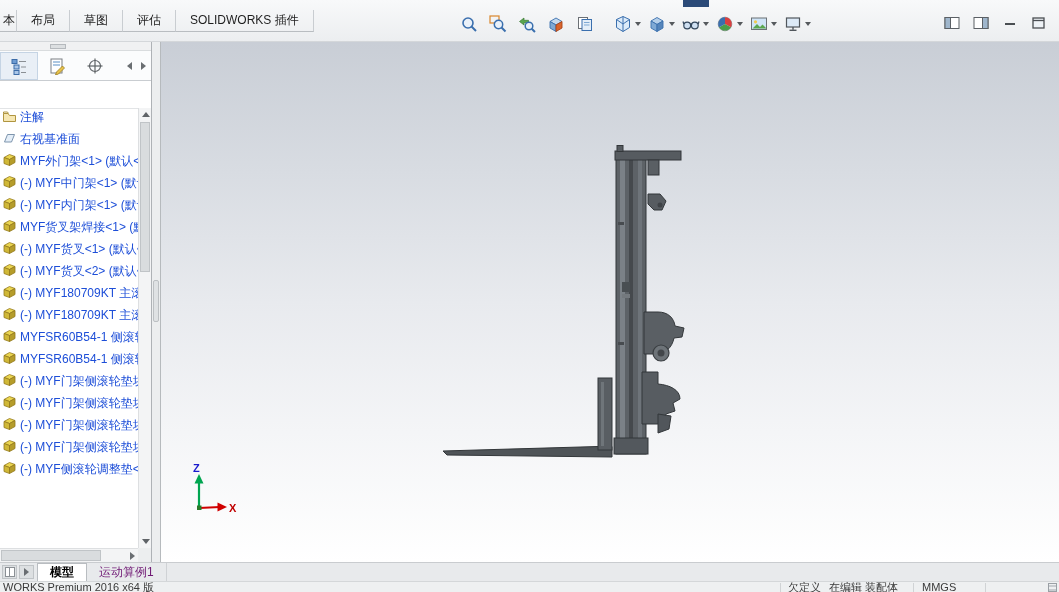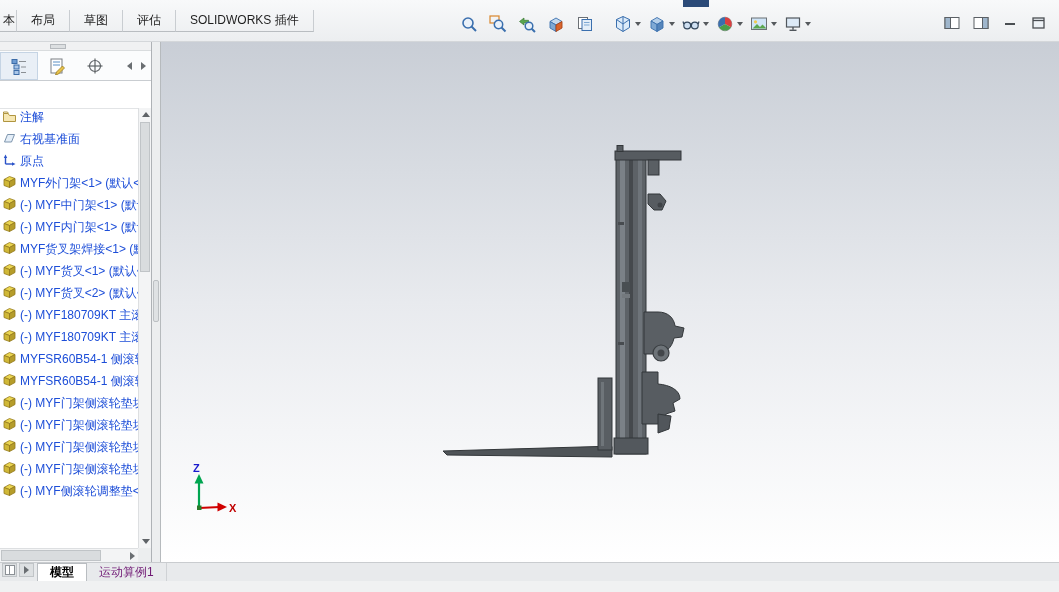--- a/index.html
+++ b/index.html
@@ -62,21 +62,21 @@
   .v-splitter .grip { position:absolute; left:1px; top:238px; width:6px; height:42px; background:#dfe2e4;
                       border:1px solid #bcc0c3; border-radius:2px; }
 
   
   .viewport { position:absolute; left:161px; top:42px; width:898px; height:520px;
               background:linear-gradient(180deg,#c9ced6 0%,#d8dce2 25%,#e8eaee 50%,#f4f5f7 75%,#ffffff 100%); }
   .viewport svg.scene { position:absolute; left:0; top:0; width:898px; height:520px; }
 
   
   .bottom-bar { position:absolute; left:0; top:562px; width:1059px; height:19px; background:#e8eaec;
-                border-top:1px solid #c9cccf; display:flex; align-items:flex-start; }
+                border-top:1px solid #c9cccf; display:flex; align-items:center; }
   .bb-icons { display:flex; gap:2px; padding:0 3px 1px 2px; }
   .bb-icon { width:15px; height:14px; background:#dde0e2; border:1px solid #c0c4c7;
              display:flex; align-items:center; justify-content:center; }
   .model-tab { height:18px; padding:0 12px; font-size:12px; display:flex; align-items:center; color:#701a75; }
   .model-tab.active { background:#ffffff; border:1px solid #b9bdc1; border-bottom:none; color:#000; font-weight:bold; }
   .model-tab.inactive { border-right:1px solid #cfd2d5; }
 
   
   .status-bar { position:absolute; left:0; top:581px; width:1059px; height:11px; background:#eef0f1;
                 border-top:1px solid #d4d7d9; font-size:11px; line-height:10px; color:#3a3a3a; }
@@ -299,26 +299,20 @@
           <span>注解</span>
         </div>
       <div class="tree-item">
           <svg class="ticon">
             <use href="#i-plane"></use>
           </svg>
           <span>右视基准面</span>
         </div>
       <div class="tree-item">
           <svg class="ticon">
-            <use href="#i-origin"></use>
-          </svg>
-          <span>原点</span>
-        </div>
-      <div class="tree-item">
-          <svg class="ticon">
             <use href="#i-comp"></use>
           </svg>
           <span>MYF外门架&lt;1&gt; (默认&lt;&lt;</span>
         </div>
       <div class="tree-item">
           <svg class="ticon">
             <use href="#i-comp"></use>
           </svg>
           <span>(-) MYF中门架&lt;1&gt; (默认</span>
         </div>
@@ -486,14 +480,24 @@
       </div>
     </div>
     <div class="model-tab active">
         <span>模型</span>
       </div>
     <div class="model-tab inactive">
         <span>运动算例1</span>
       </div>
   </div>
 
+  <div class="status-bar">
+    <span class="status-item" style="left:3px">WORKS Premium 2016 x64 版</span>
+    <span class="status-div" style="left:780px"></span>
+    <span class="status-item" style="left:788px">欠定义</span>
+    <span class="status-item" style="left:829px">在编辑 装配体</span>
+    <span class="status-div" style="left:913px"></span>
+    <span class="status-item" style="left:922px">MMGS</span>
+    <span class="status-div" style="left:985px"></span>
+    <span class="status-corner"></span>
+  </div>
 
 </div>
 
 </body></html>

